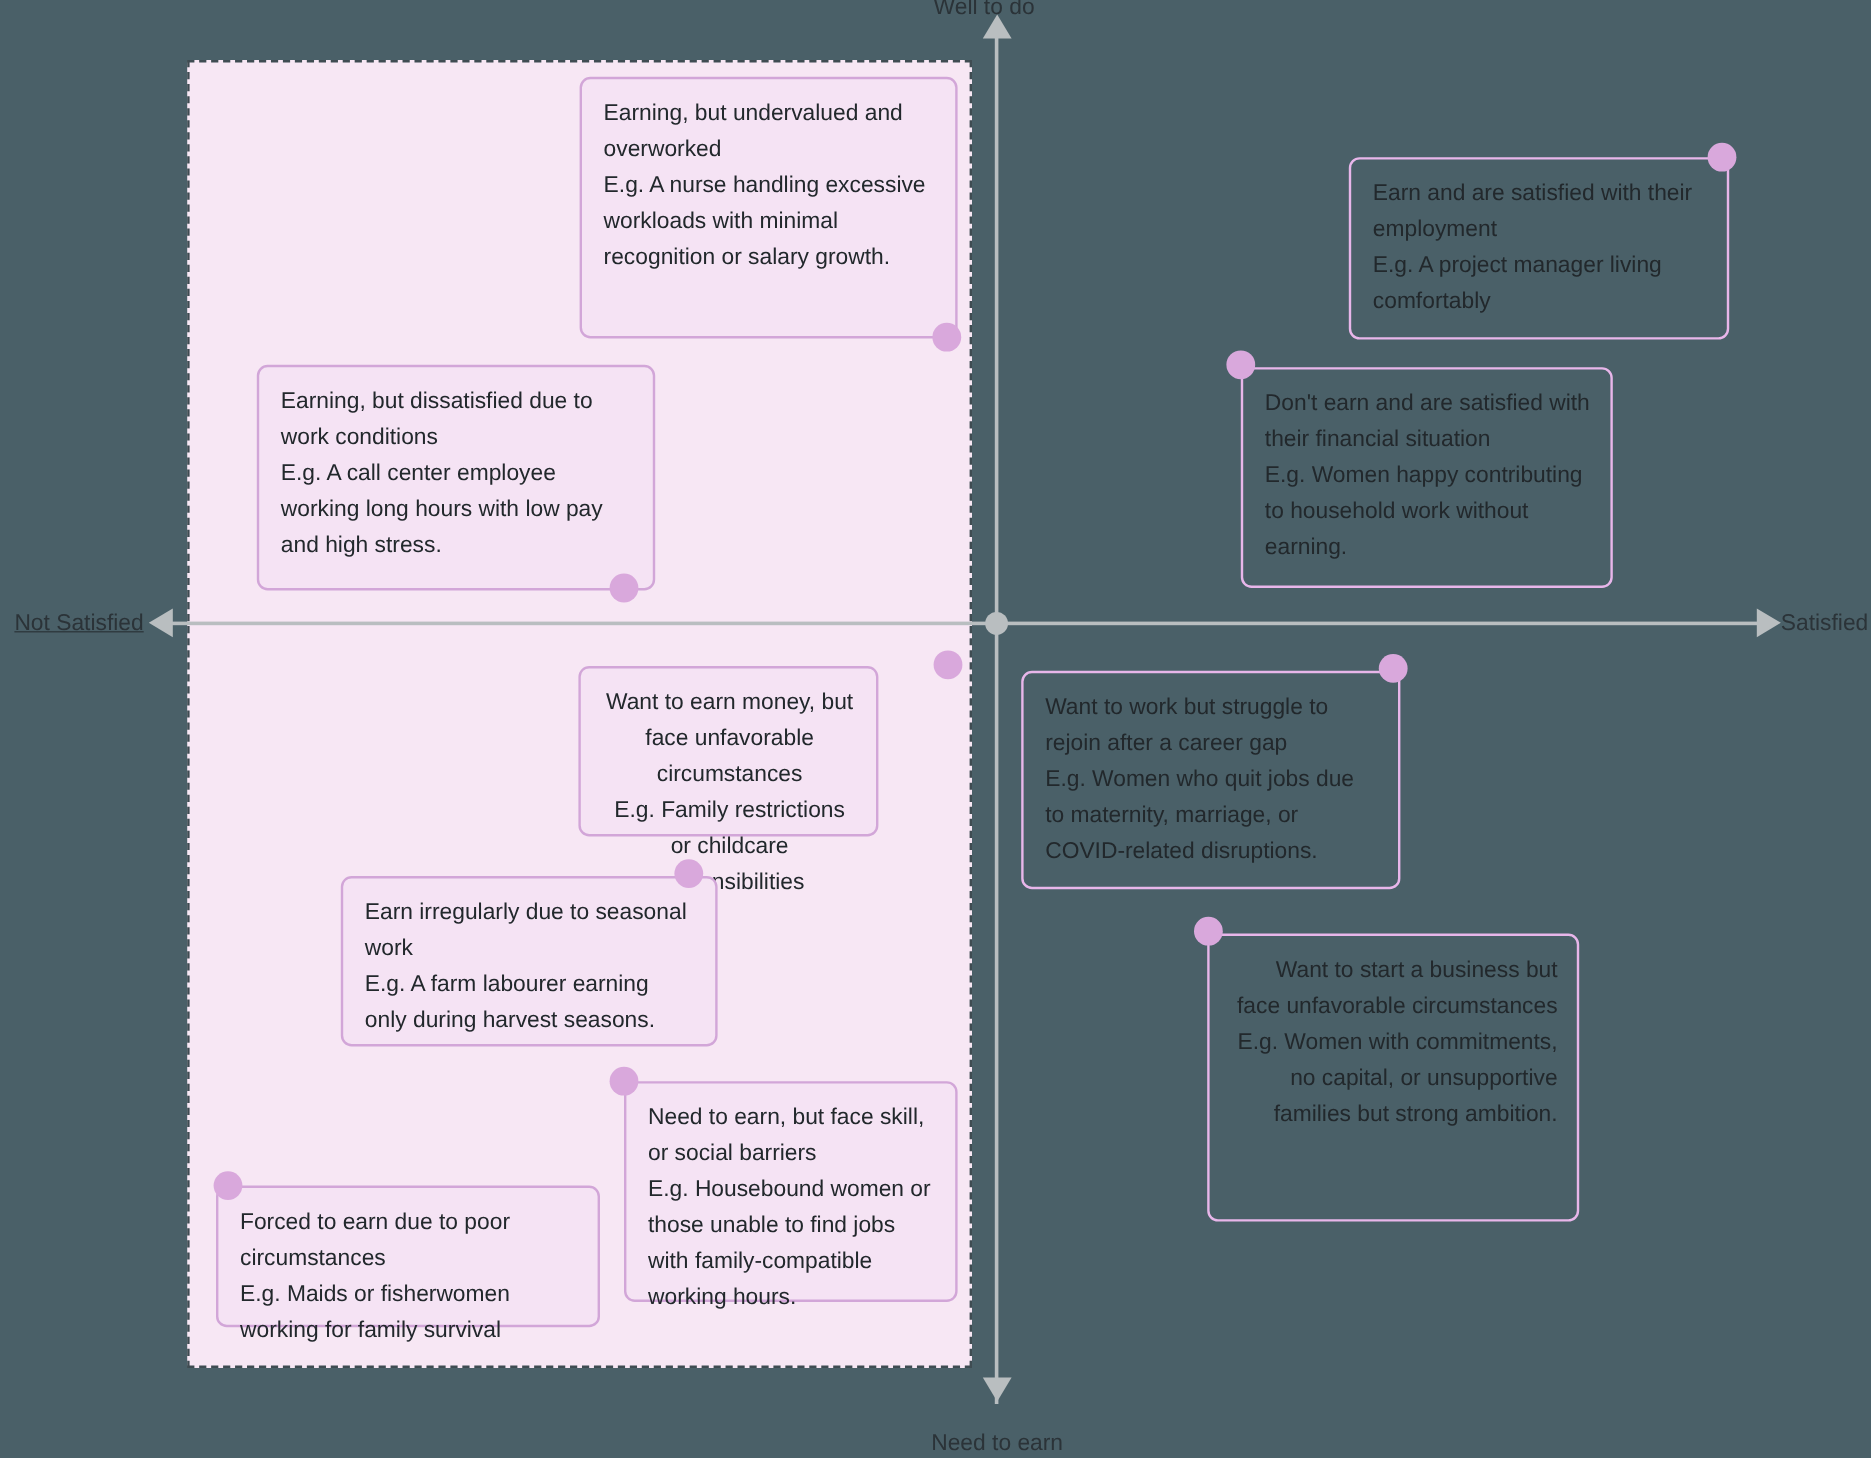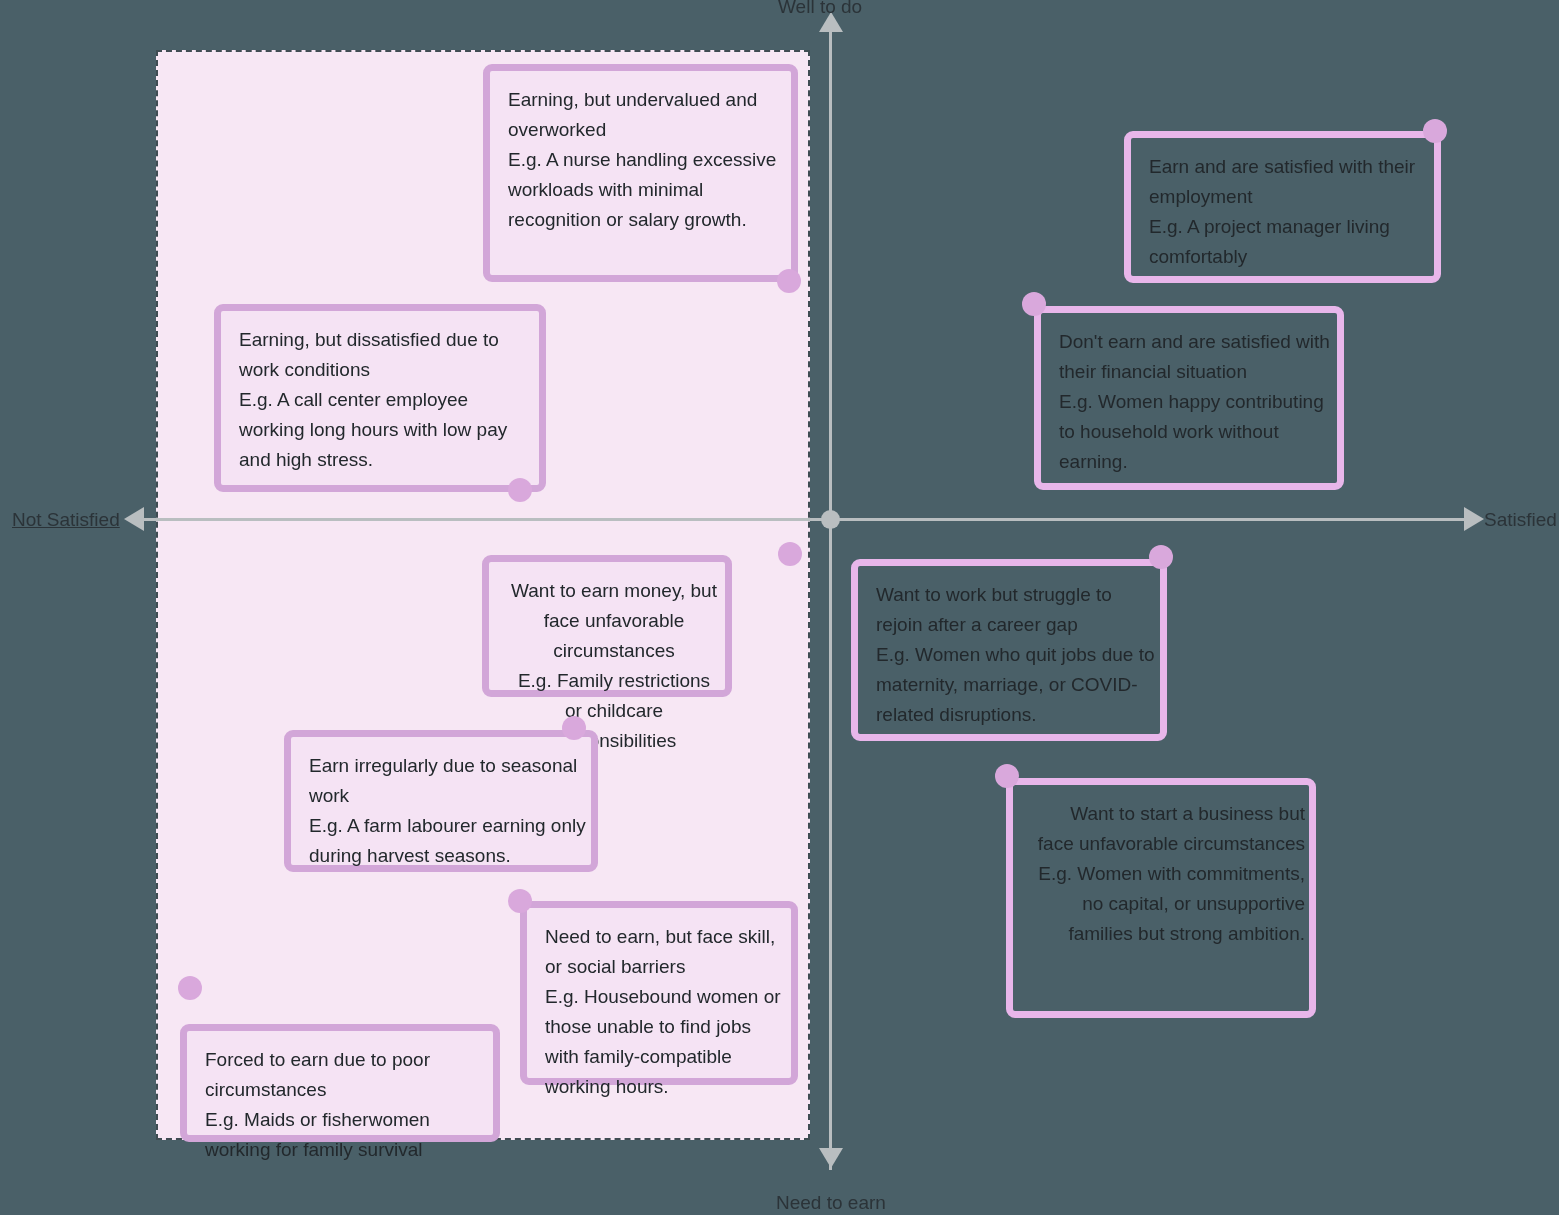--- a/index.html
+++ b/index.html
@@ -55,22 +55,22 @@
     font-family:"Liberation Sans","DejaVu Sans",sans-serif;
   }
   .lbl-top{left:778px;top:-4px;}
   .lbl-bottom{left:776px;top:1192px;}
   .lbl-left{left:12px;top:509px;text-decoration:underline;}
   .lbl-right{left:1484px;top:509px;}
 
   
   .card{
     position:absolute;box-sizing:border-box;
-    border:7px solid #22c55e;border-radius:9px;
-    padding:14px 4px 12px 18px;
+    border:2px solid #22c55e;border-radius:9px;
+    padding:14px 16px 12px 18px;
     color:#22282c;font-size:19px;line-height:30px;
     white-space:pre-line;
   }
   .card.filled{background:#f5e3f4;border-color:#d2a6d8;}
   .card.outline{background:transparent;border-color:#e8b6ea;}
   .dot{
     position:absolute;width:24px;height:24px;border-radius:50%;
     background:#d9a8dc;
   }
 </style>
@@ -115,21 +115,21 @@
   <div class="dot" style="left:778px;top:542px;"></div>
 
   <div class="card filled" style="left:284px;top:730px;width:314px;height:142px;">Earn irregularly due to seasonal work
 E.g. A farm labourer earning only during harvest seasons.</div>
   <div class="dot" style="left:562px;top:716px;"></div>
 
   <div class="card filled" style="left:520px;top:901px;width:278px;height:184px;">Need to earn, but face skill, or social barriers
 E.g. Housebound women or those unable to find jobs with family-compatible working hours.</div>
   <div class="dot" style="left:508px;top:889px;"></div>
 
-  <div class="card filled" style="left:180px;top:988px;width:320px;height:118px;margin-top:36px;">Forced to earn due to poor circumstances
+  <div class="card filled" style="left:180px;top:988px;width:320px;height:118px;">Forced to earn due to poor circumstances
 E.g. Maids or fisherwomen working for family survival</div>
   <div class="dot" style="left:178px;top:976px;"></div>
 
   <div class="card outline" style="left:851px;top:559px;width:316px;height:182px;">Want to work but struggle to rejoin after a career gap
 E.g. Women who quit jobs due to maternity, marriage, or COVID-related disruptions.</div>
   <div class="dot" style="left:1149px;top:545px;"></div>
 
   <div class="card outline" style="left:1006px;top:778px;width:310px;height:240px;text-align:right;">Want to start a business but face unfavorable circumstances
 E.g. Women with commitments, no capital, or unsupportive families but strong ambition.</div>
   <div class="dot" style="left:995px;top:764px;"></div>

